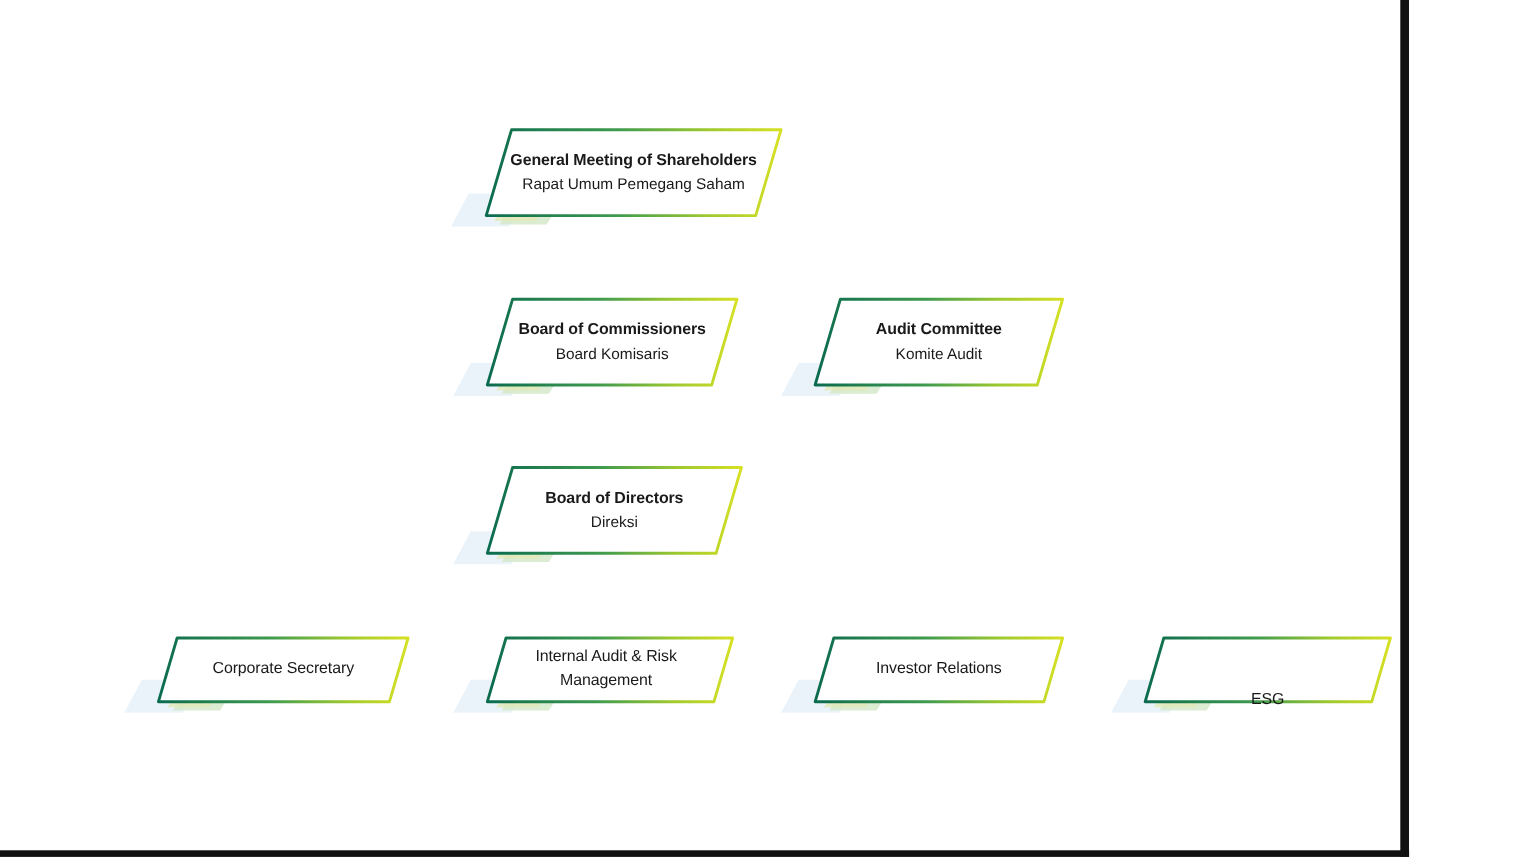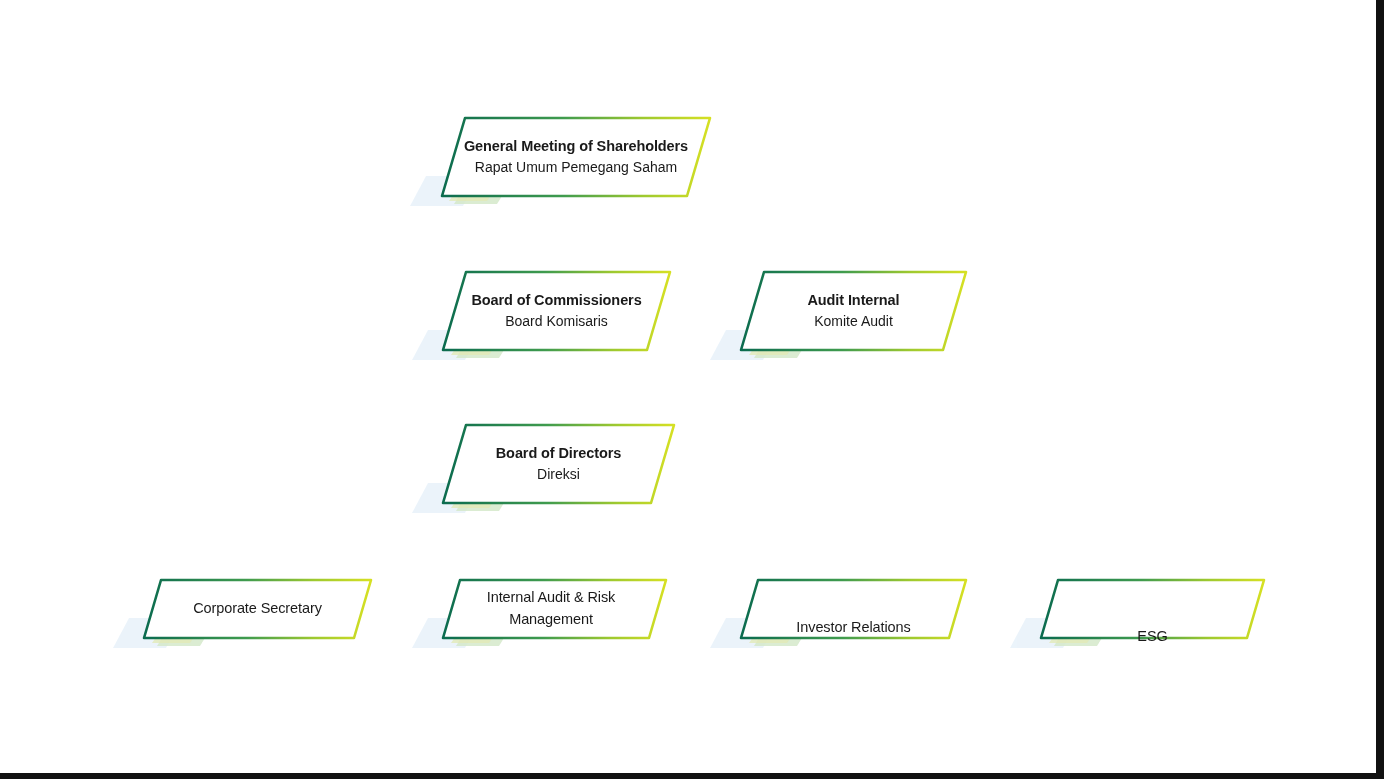--- a/index.html
+++ b/index.html
@@ -4,21 +4,21 @@
 <style>
   * { box-sizing: border-box; }
   html, body {
     margin: 0;
     padding: 0;
     background: #ffffff;
     font-family: "Liberation Sans", sans-serif;
   }
   #page {
     position: relative;
-    width: 1384px;
+    width: 1281px;
     height: 779px;
     background: #ffffff;
     overflow: hidden;
   }
   
   #edge-right {
     position: absolute;
     top: 0; right: 0;
     width: 8px; height: 779px;
     background: #111111;
@@ -181,38 +181,38 @@
     <div class="node-title">General Meeting of Shareholders</div>
     <div class="node-sub">Rapat Umum Pemegang Saham</div>
   </div>
 
   <div class="node-label" style="left:443px; top:272px; width:227px; height:78px;">
     <div class="node-title">Board of Commissioners</div>
     <div class="node-sub">Board Komisaris</div>
   </div>
 
   <div class="node-label" style="left:741px; top:272px; width:225px; height:78px;">
-    <div class="node-title">Audit Internal</div>
+    <div class="node-title">Audit Committee</div>
     <div class="node-sub">Komite Audit</div>
   </div>
 
   <div class="node-label" style="left:443px; top:425px; width:231px; height:78px;">
     <div class="node-title">Board of Directors</div>
     <div class="node-sub">Direksi</div>
   </div>
 
   <div class="node-label" style="left:449px; top:580px; width:204px; height:58px;">
     <div class="node-title plain wrap">Internal Audit &amp; Risk Management</div>
   </div>
 
   <div class="node-label" style="left:144px; top:580px; width:227px; height:58px;">
     <div class="node-title plain">Corporate Secretary</div>
   </div>
 
-  <div class="node-label" style="left:741px; top:580px; width:225px; height:58px;justify-content:flex-end;">
+  <div class="node-label" style="left:741px; top:580px; width:225px; height:58px;">
     <div class="node-title plain">Investor Relations</div>
   </div>
 
   <div class="node-label" style="left:1041px; top:608px; width:223px; height:58px;">
     <div class="node-title plain">ESG</div>
   </div>
 
   <div id="edge-right"></div>
   <div id="edge-bottom"></div>
 </div>

